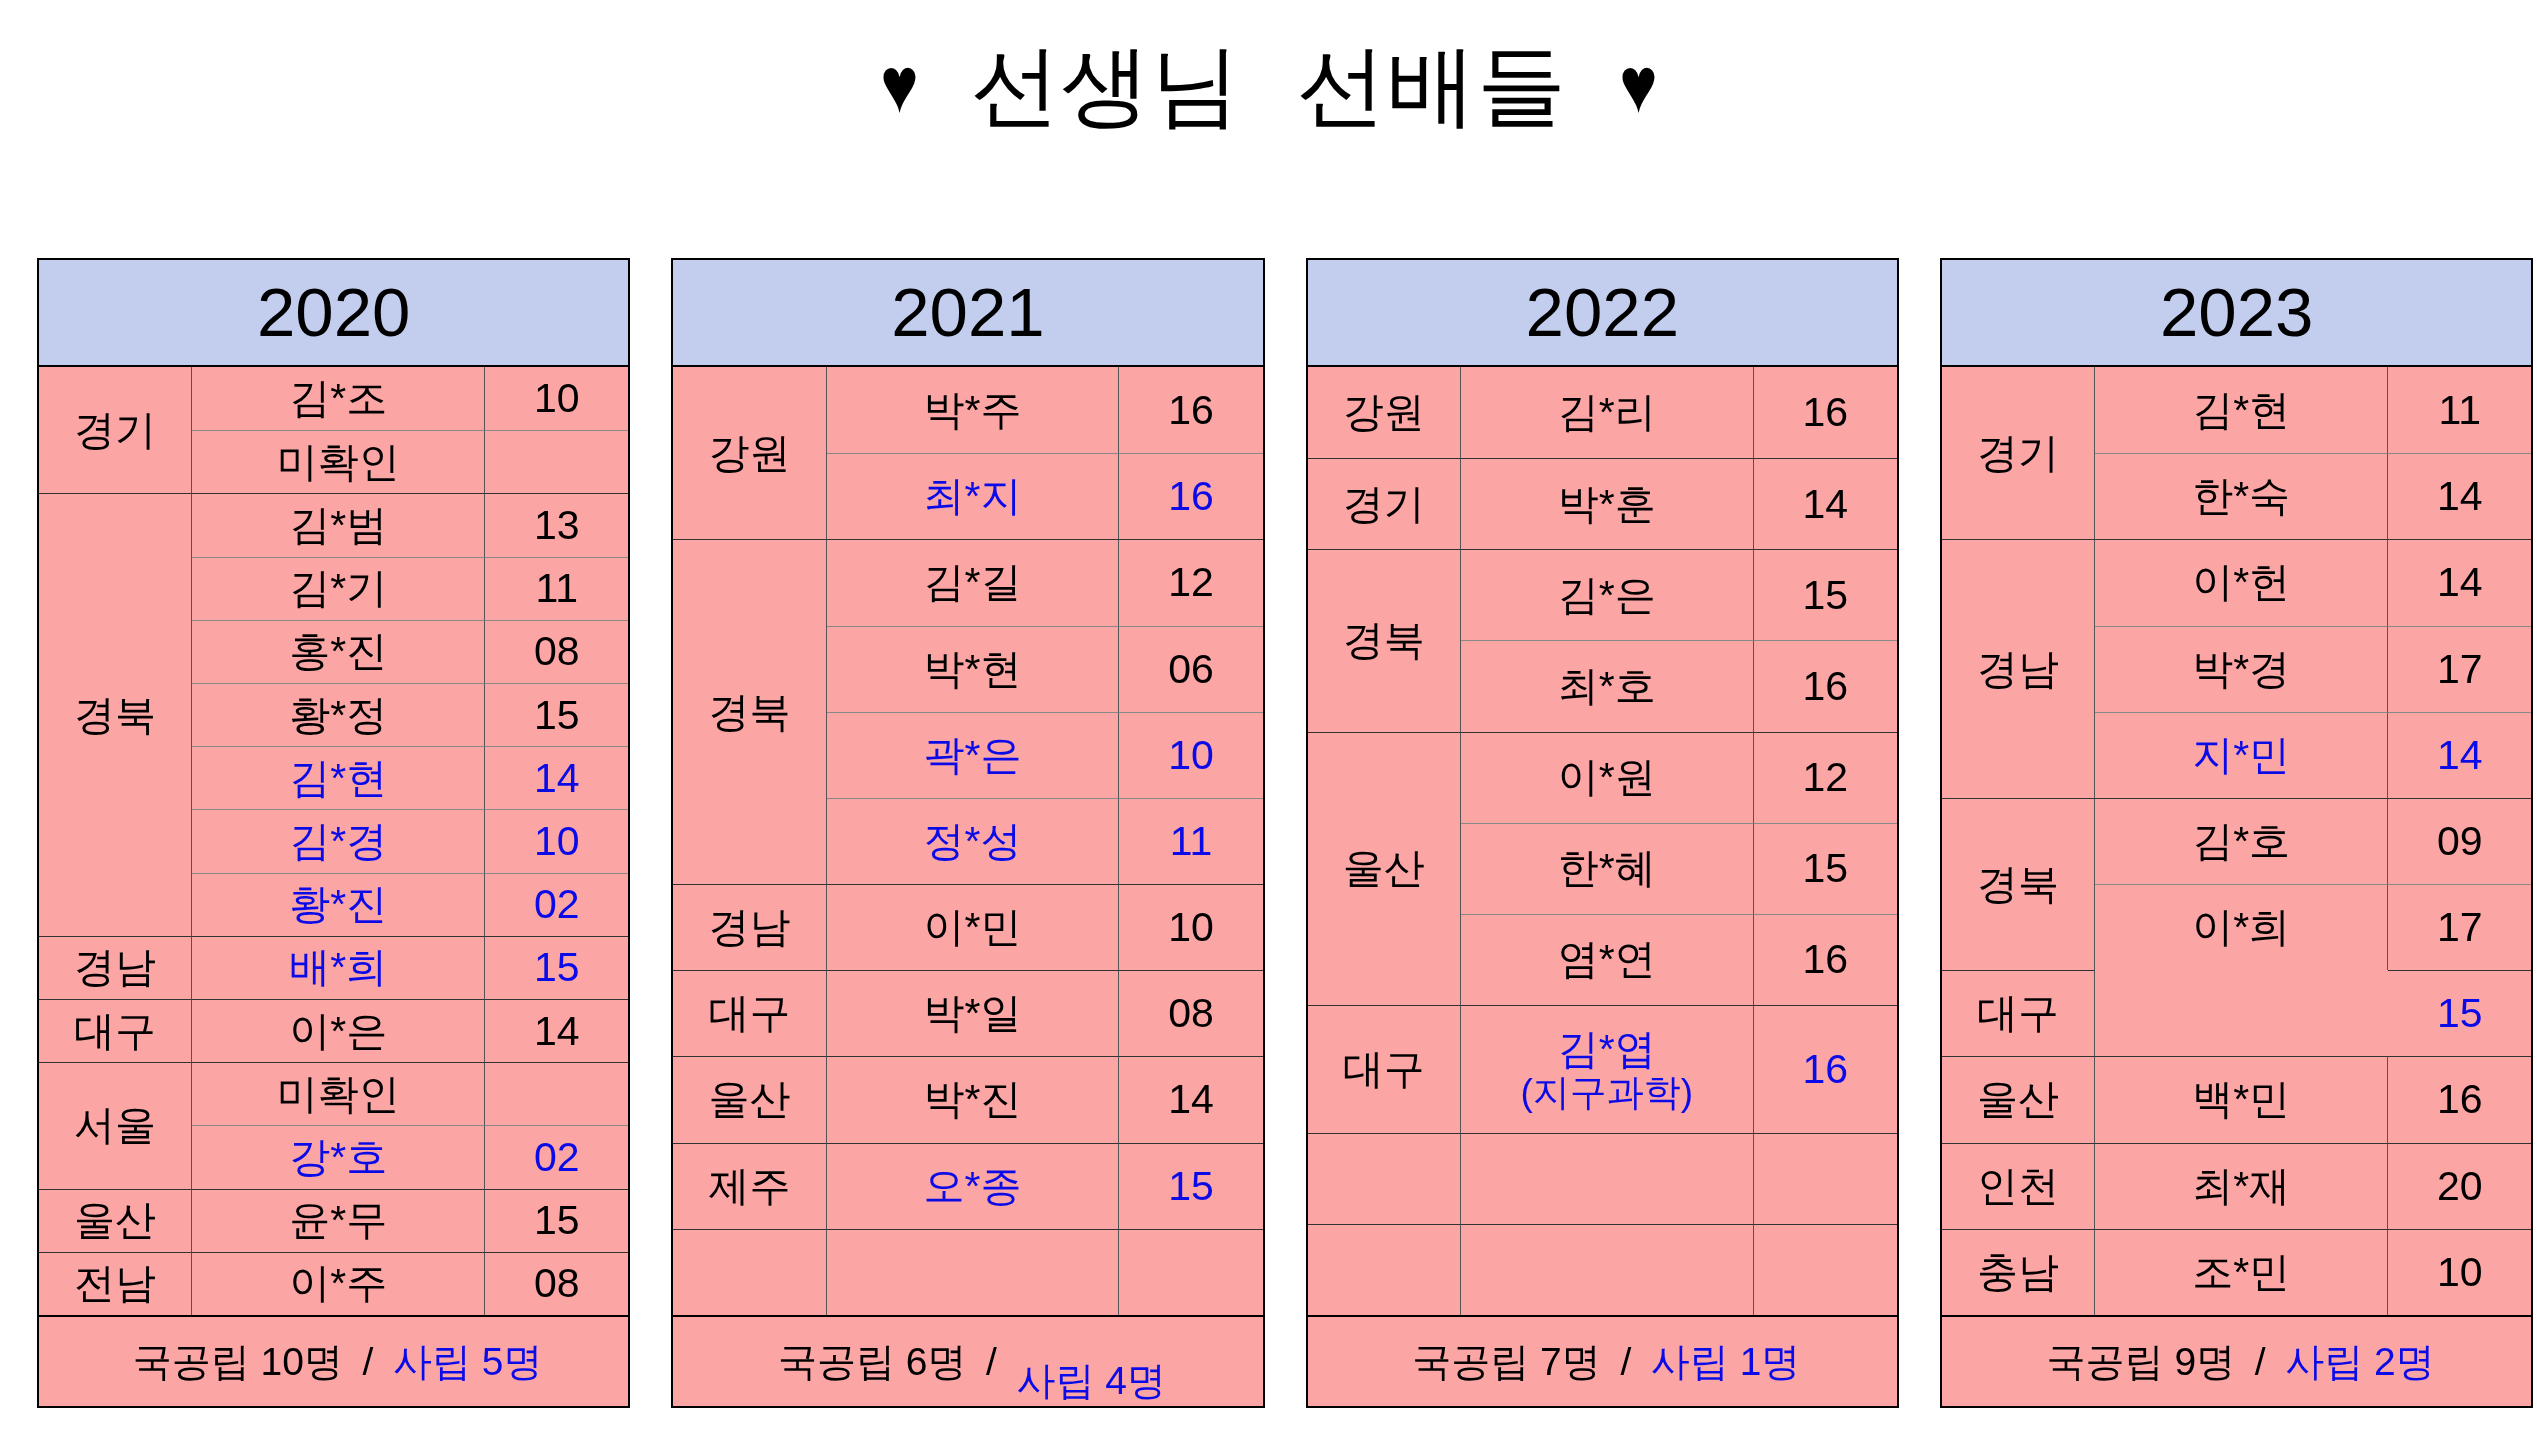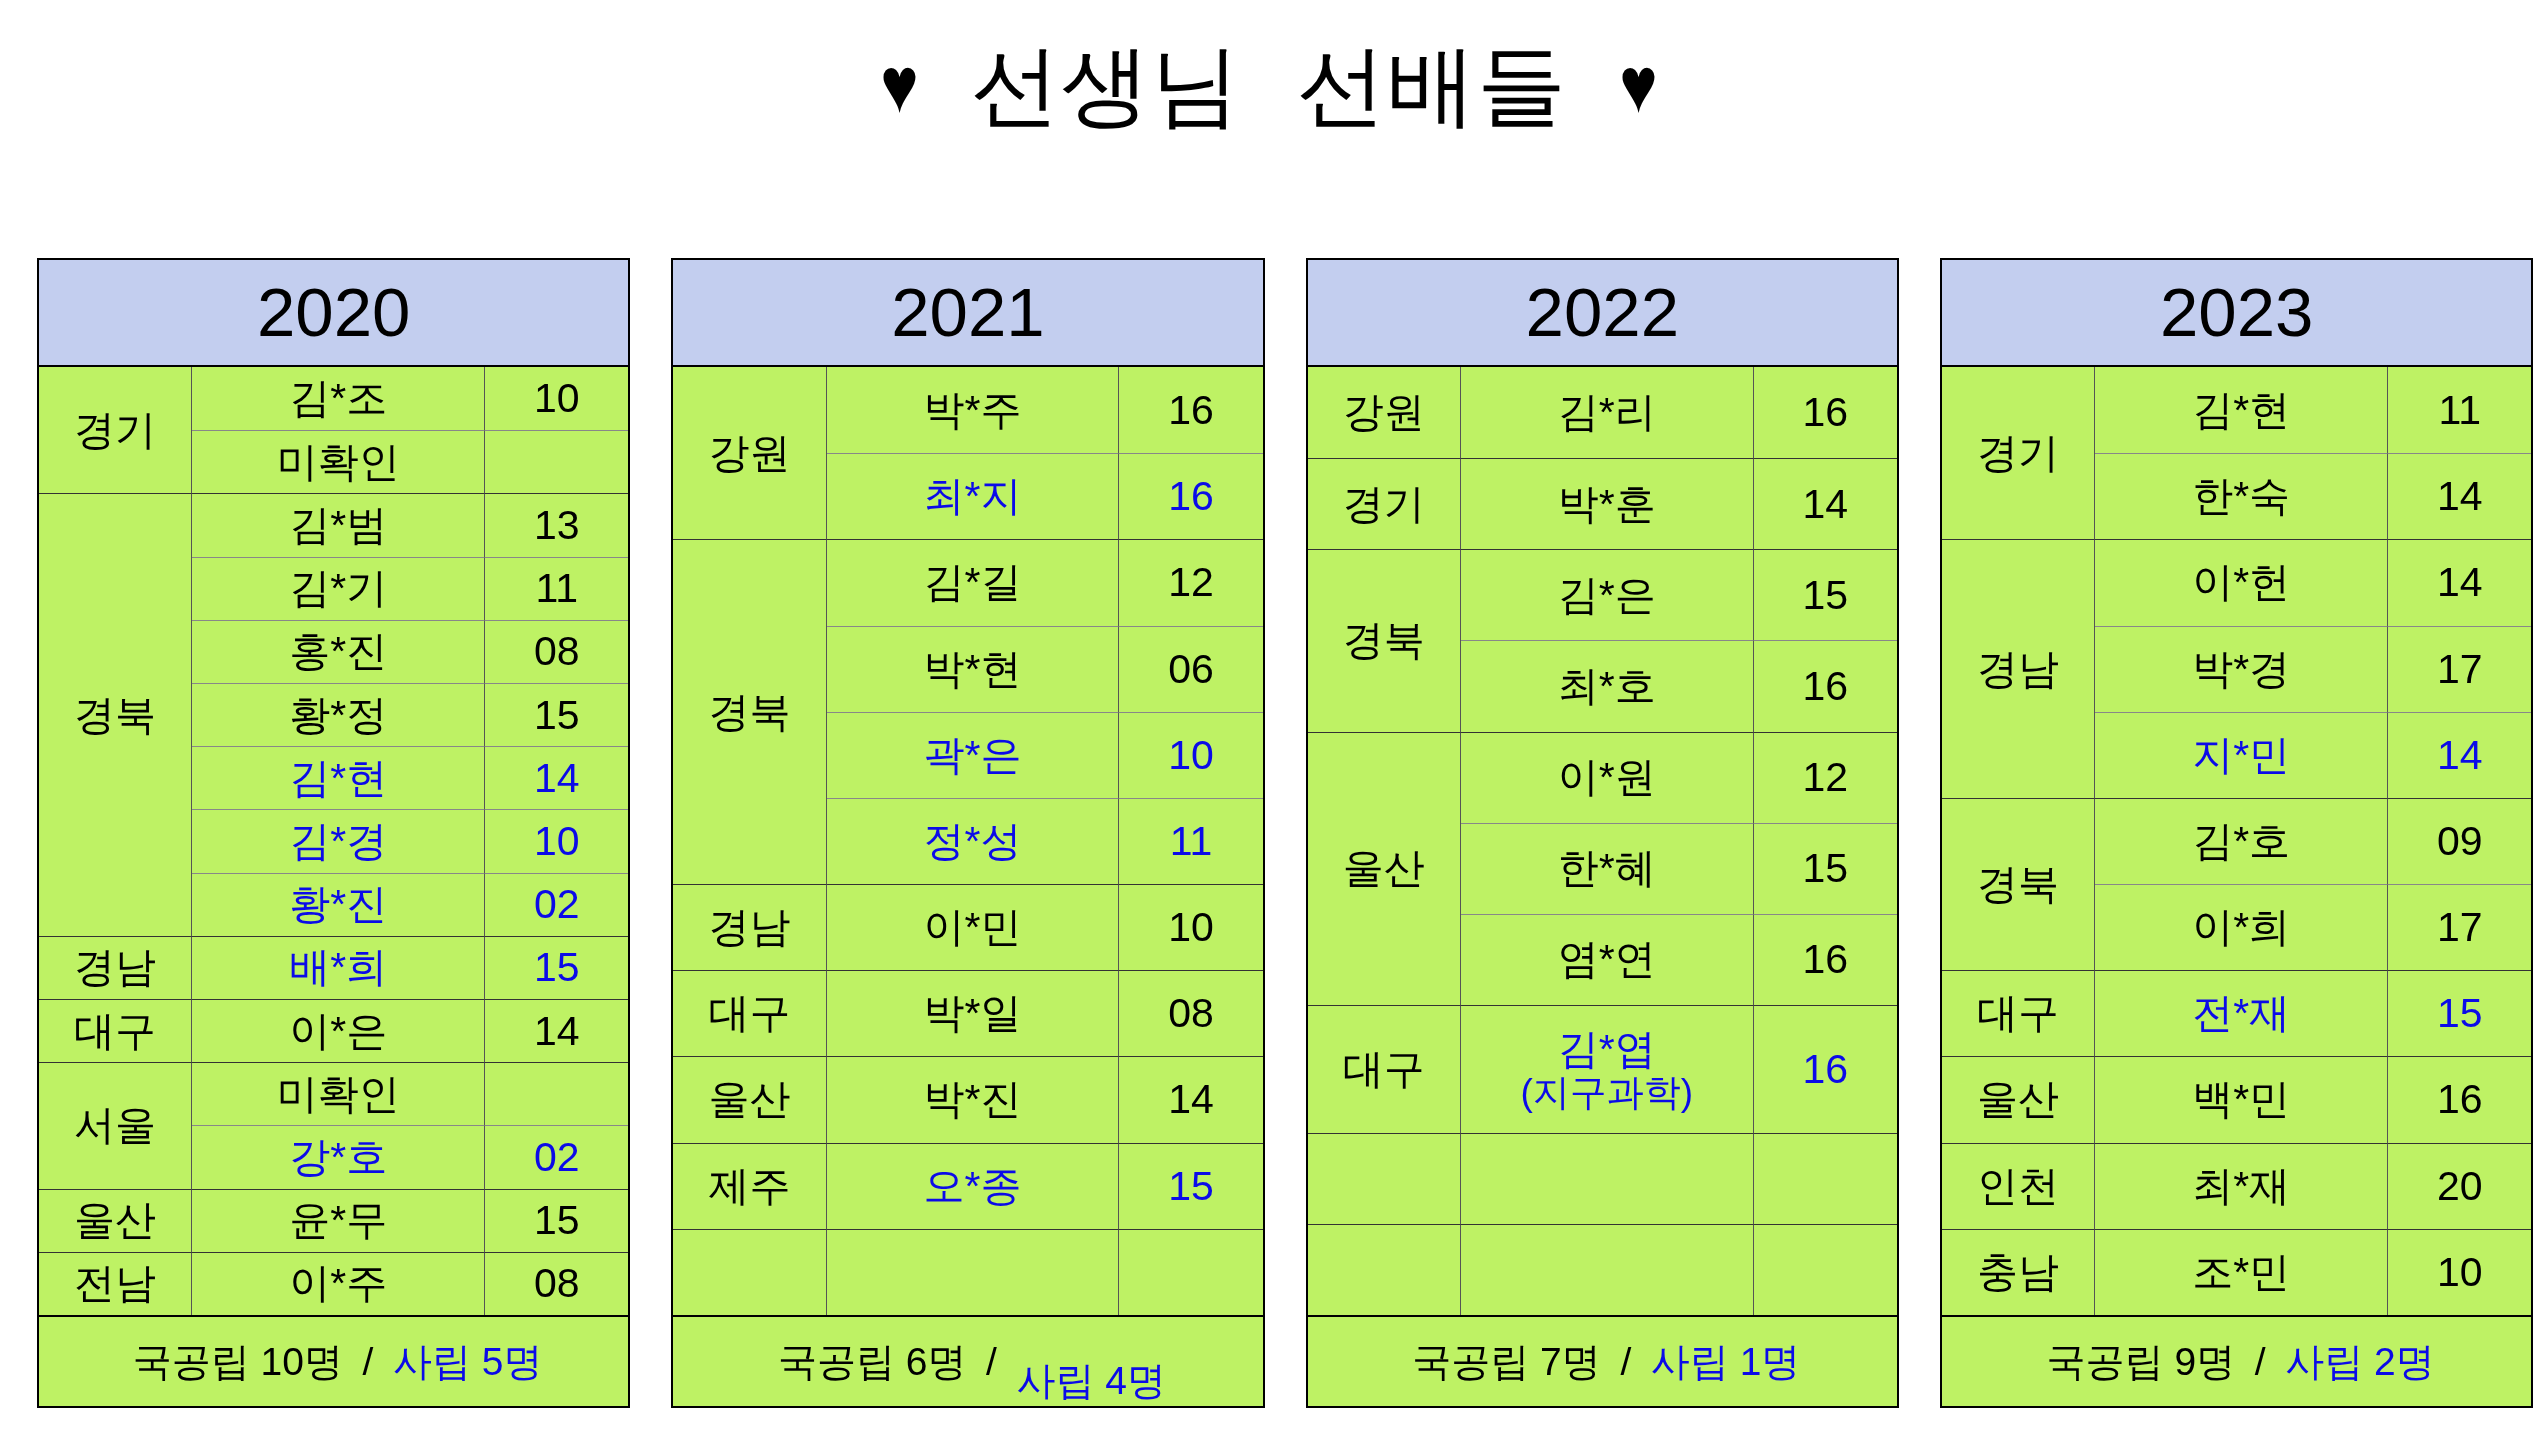--- a/index.html
+++ b/index.html
@@ -8,21 +8,21 @@
 
   .title { margin-top:32px; display:flex; justify-content:center; align-items:center;
            gap:48px; font-size:89px; line-height:1.2; }
   .title .heart { display:inline-block; font-size:79px; transform:scaleX(0.82); }
   .title .title-text { word-spacing:29.5px; letter-spacing:1.2px; }
 
   .tables { position:absolute; left:37px; top:258px; right:3.7px; height:1150px;
             display:flex; gap:41px; }
 
   .year-table { flex:1; display:flex; flex-direction:column; border:2.5px solid #000;
-                background:#bef264; }
+                background:#fca5a5; }
 
   .year-header { height:107px; flex:0 0 107px; background:var(--header-bg,#c3ceef);
                  border-bottom:2.5px solid #000; display:flex; align-items:center;
                  justify-content:center; font-size:69px; }
 
   .table-body { flex:1 1 auto; display:grid; grid-template-columns:26% 49.7% 24.3%; }
 
   .cell { display:flex; flex-direction:column; align-items:center; justify-content:center;
           font-size:41px; line-height:1.15; min-height:0; min-width:0; text-align:center; }
   .region-cell { grid-column:1; border-right:1.8px solid #555; }
@@ -272,23 +272,20 @@
         <div class="cell region-cell group-top" style="grid-row: span 2;">경북</div>
         <div class="cell name-cell group-top">
           <div>김*호</div>
         </div>
         <div class="cell num-cell group-top">09</div>
         <div class="cell name-cell row-top">
           <div>이*희</div>
         </div>
         <div class="cell num-cell row-top">17</div>
         <div class="cell region-cell group-top" style="grid-row: span 1;">대구</div>
-        <div class="cell name-cell group-top private">
-          <div>전*재</div>
-        </div>
         <div class="cell num-cell group-top private">15</div>
         <div class="cell region-cell group-top" style="grid-row: span 1;">울산</div>
         <div class="cell name-cell group-top">
           <div>백*민</div>
         </div>
         <div class="cell num-cell group-top">16</div>
         <div class="cell region-cell group-top" style="grid-row: span 1;">인천</div>
         <div class="cell name-cell group-top">
           <div>최*재</div>
         </div>

